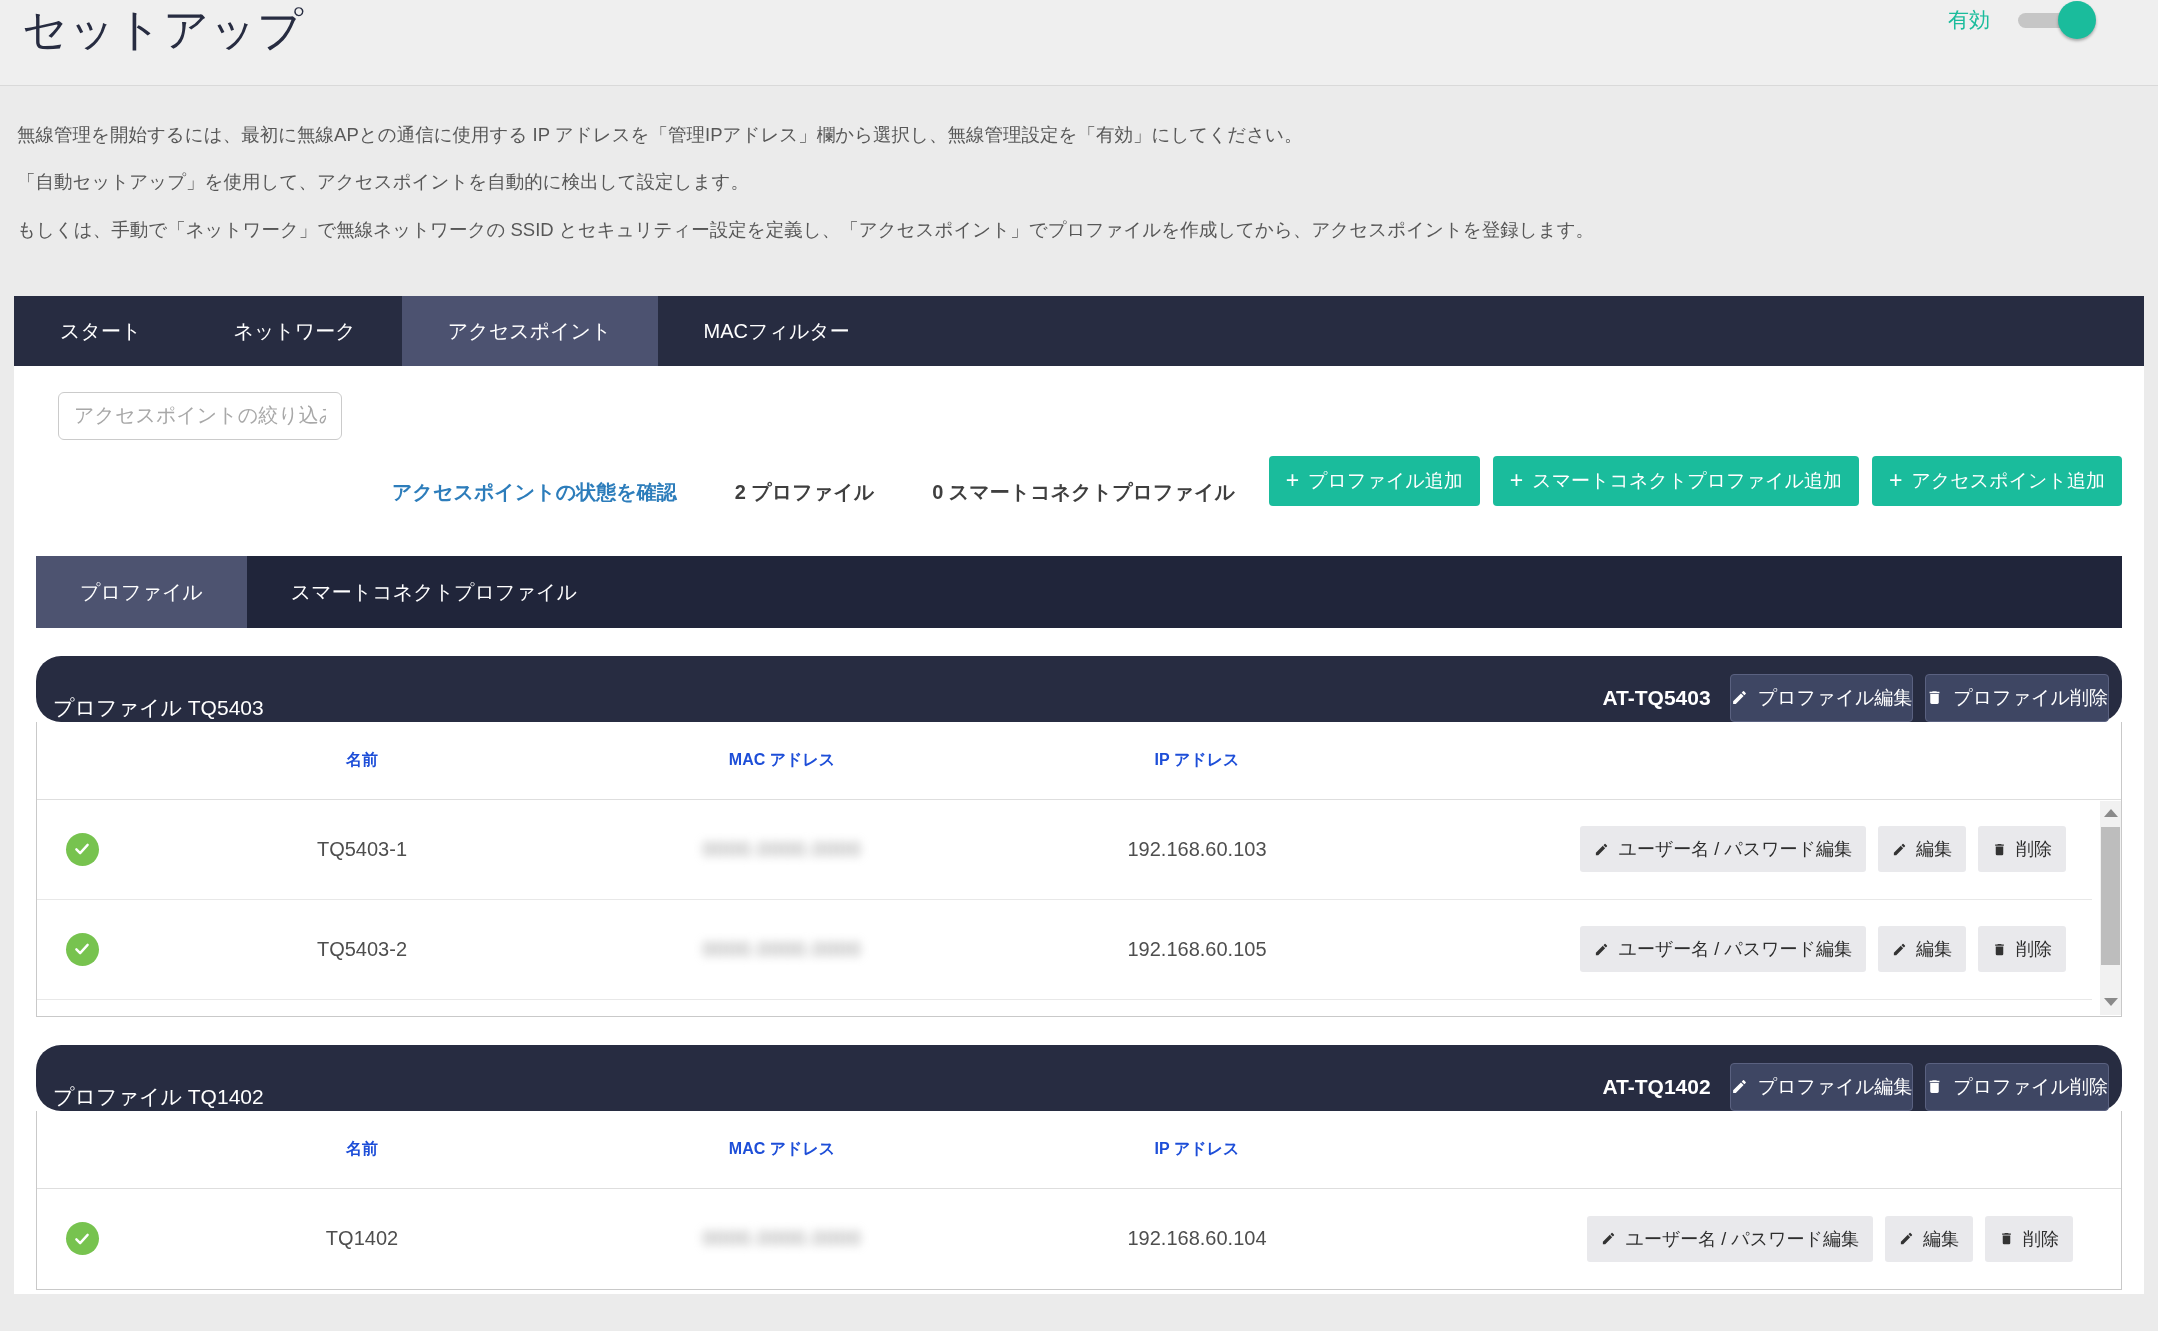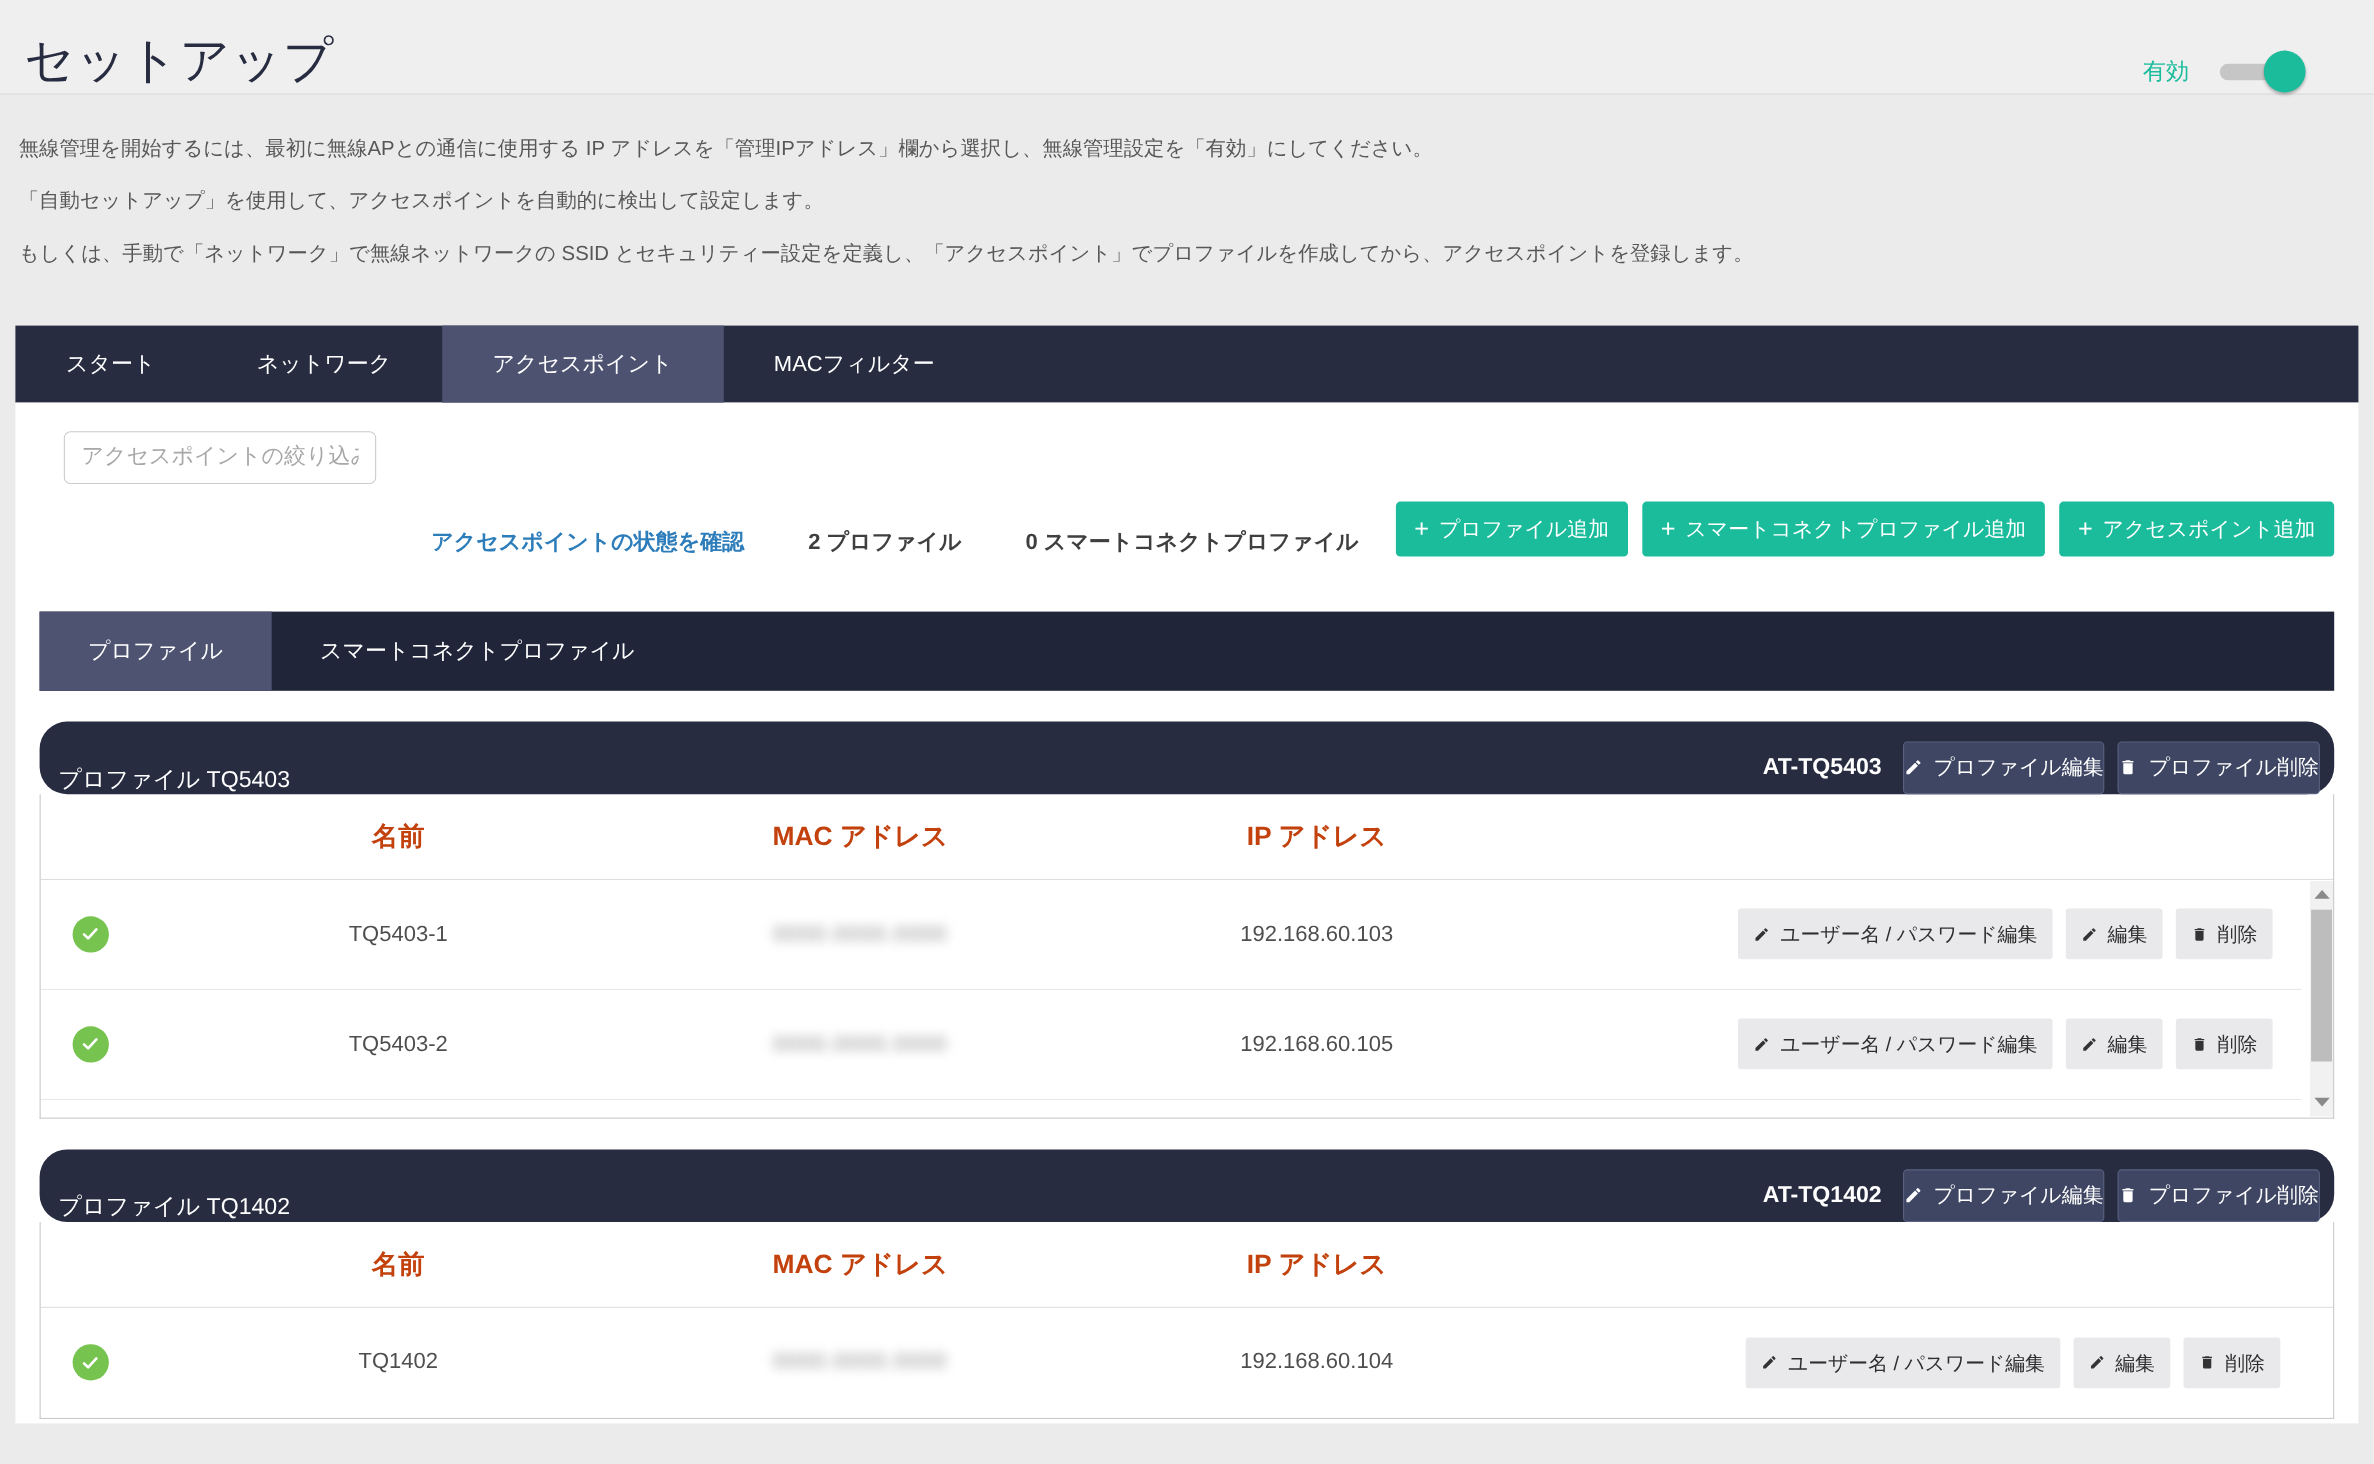--- a/index.html
+++ b/index.html
@@ -6,21 +6,21 @@
   html,body { margin:0; padding:0; }
   body {
     width:2158px; height:1331px; overflow:hidden;
     background:#ebebeb;
     font-family:"Liberation Sans","DejaVu Sans",sans-serif;
     -webkit-font-smoothing:antialiased;
   }
   
   .page-header{
     height:86px; background:#efefef; border-bottom:1px solid #d9d9d9;
-    display:flex; align-items:flex-end; padding:0 62px 0 22px;
+    display:flex; align-items:flex-start; padding:0 62px 0 22px;
   }
   .page-title{ font-size:45px; color:#272c41; font-weight:400; letter-spacing:1px; }
   .header-right{ margin-left:auto; display:flex; align-items:center; gap:28px; }
   .toggle-label{ color:var(--accent-teal); font-size:21px; }
   .toggle{ position:relative; width:78px; height:40px; cursor:pointer; }
   .toggle-track{ position:absolute; left:0; top:13px; width:64px; height:15px; border-radius:8px; background:#c6c6c6; }
   .toggle-knob{ position:absolute; right:0; top:1px; width:38px; height:38px; border-radius:50%;
     background:var(--accent-teal); box-shadow:0 2px 3px rgba(0,0,0,.3); }
   
   .instructions{ padding:32px 17px 0; }
@@ -61,21 +61,21 @@
   .device-model{ font-weight:bold; font-size:21px; margin-right:7px; }
   .btn-dark{
     background:#3e4663; border:1px solid #5a6180; color:#fff; border-radius:4px;
     font-size:19px; padding:10px 0; display:flex; align-items:center; gap:10px;
     cursor:pointer; white-space:nowrap; font-family:inherit;
   }
   .btn-dark svg{ width:17px; height:17px; fill:#fff; }
   .table{ border:1px solid #c9c9c9; border-top:none; }
   .grid-row{ display:grid; grid-template-columns:90px 470px 370px 460px 1fr; align-items:center; }
   .thead{ height:78px; border-bottom:1px solid #dedede; }
-  .th{ text-align:center; color:#c2410c; font-size:24px; font-weight:600; }
+  .th{ text-align:center; color:#1d4ed8; font-size:16px; font-weight:600; }
   .rows{ position:relative; }
   .rows.scrollable{ height:216px; overflow:hidden; padding-right:29px; }
   .row{ height:100px; border-bottom:1px solid #e8e8e8; }
   .rows:not(.scrollable) .row:last-child{ border-bottom:none; }
   .status-cell{ display:flex; justify-content:center; }
   .check-badge{ width:33px; height:33px; border-radius:50%; background:var(--status-green);
     display:flex; align-items:center; justify-content:center; }
   .check-badge svg{ width:18px; height:18px; }
   .cell{ text-align:center; font-size:20px; color:#4e4e4e; }
   .mac-blur{ filter:blur(5px); color:#8f8f8f; letter-spacing:1px; }

